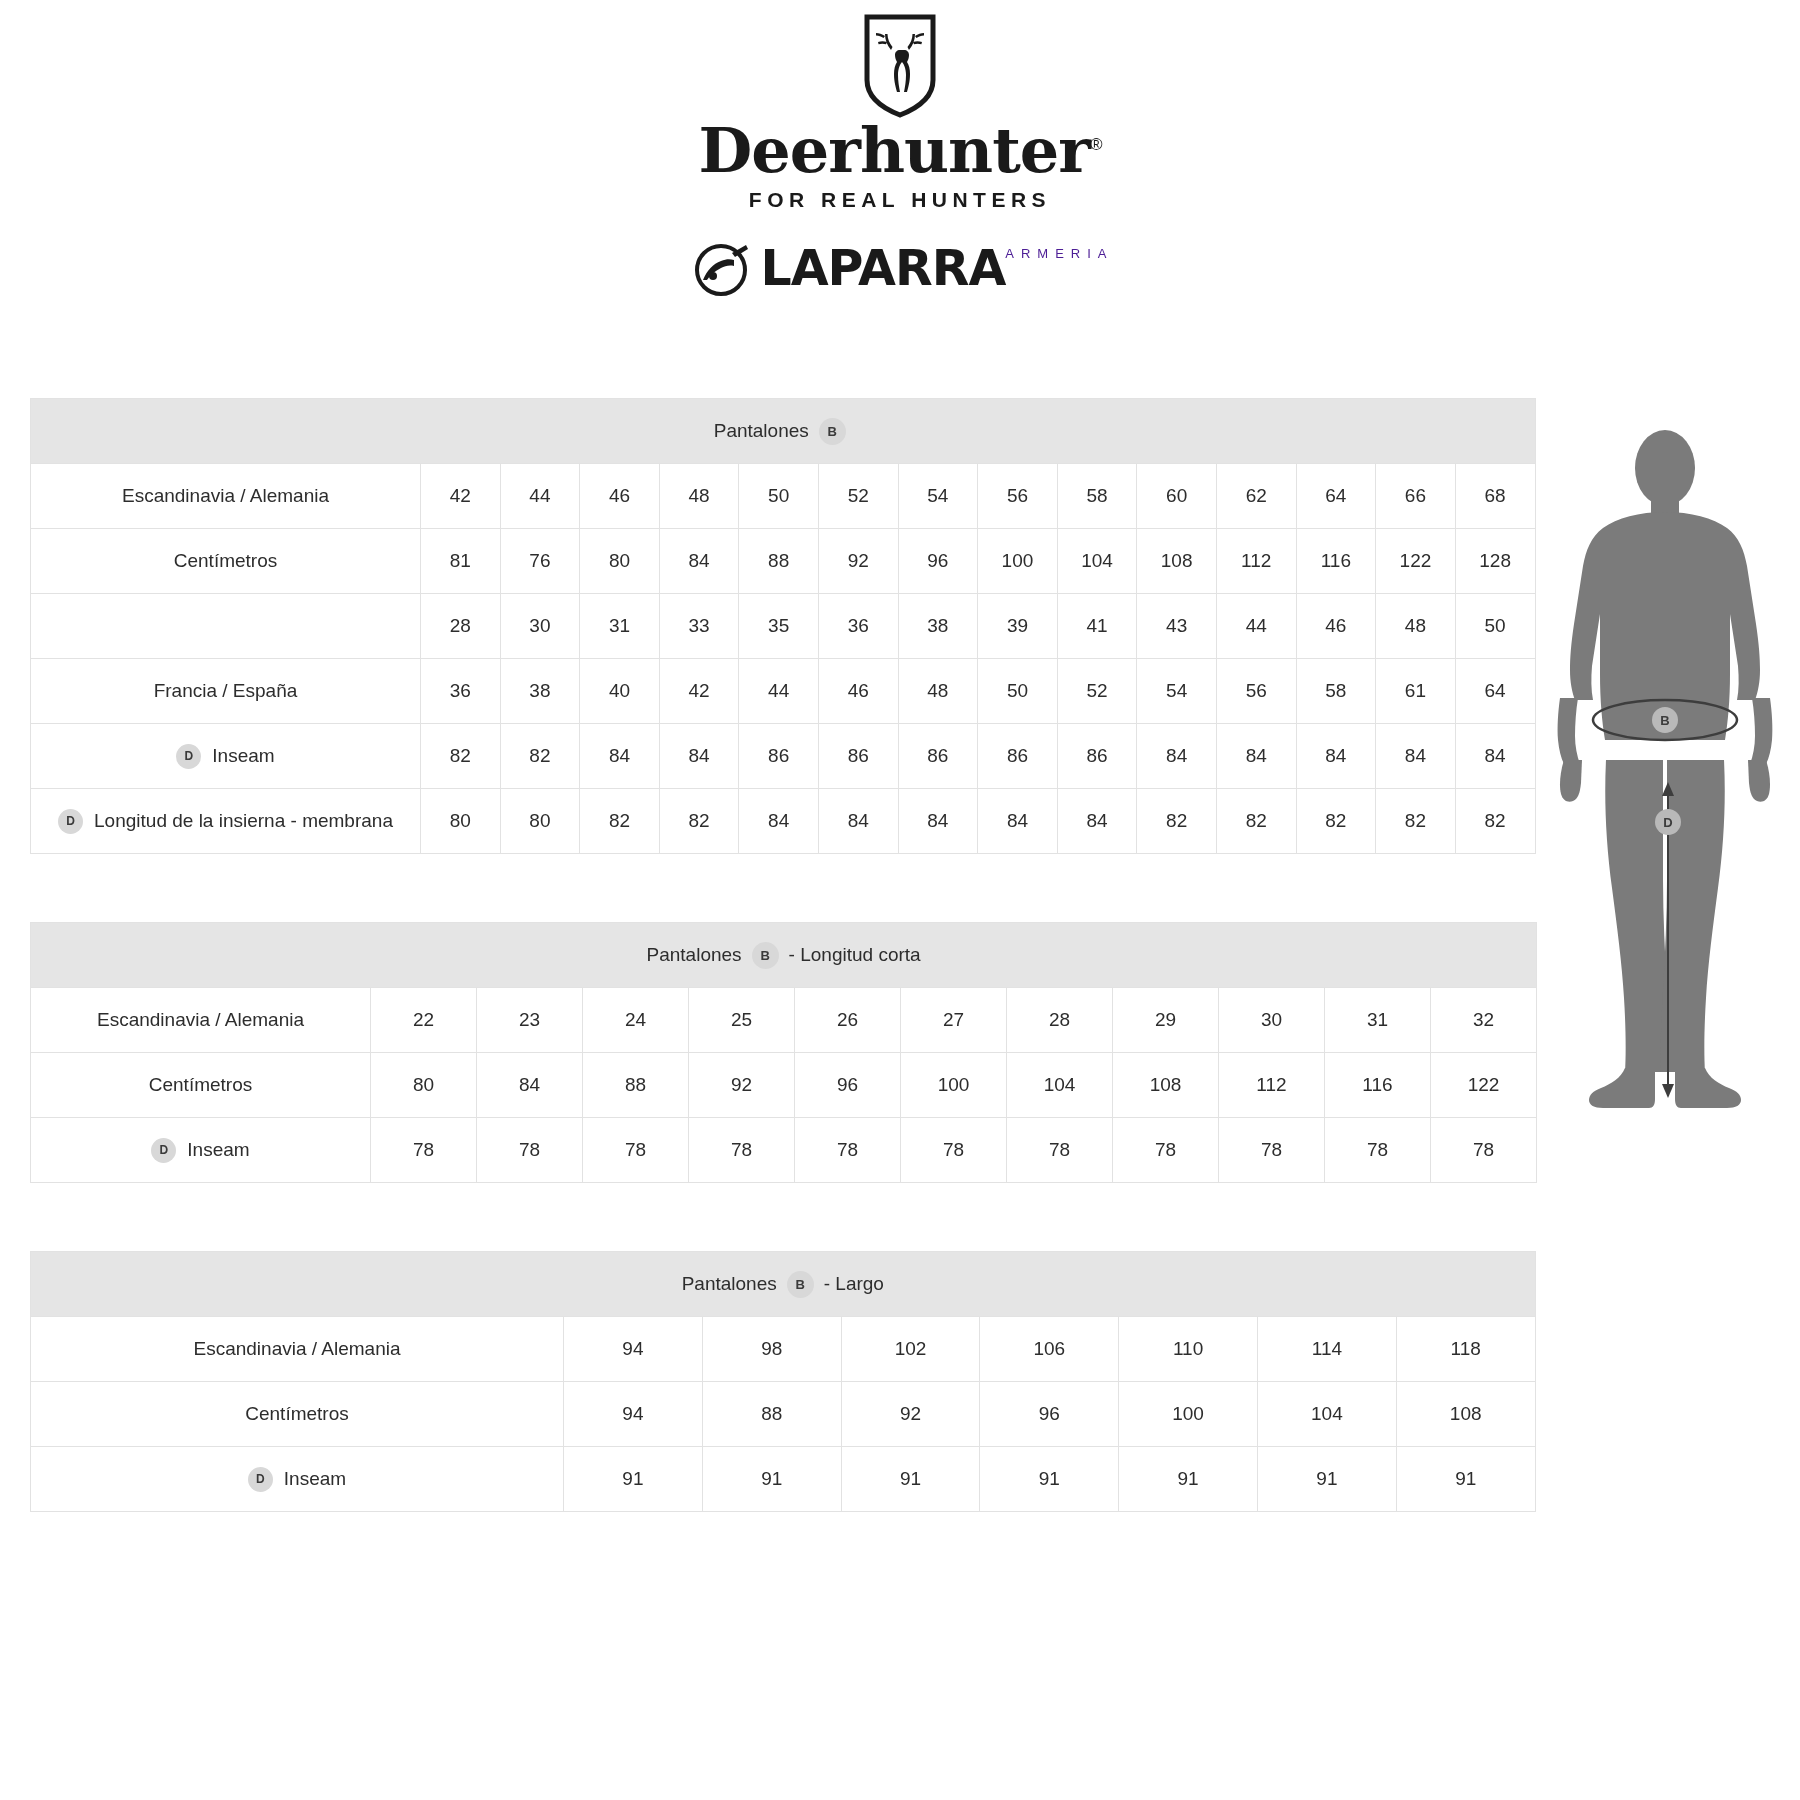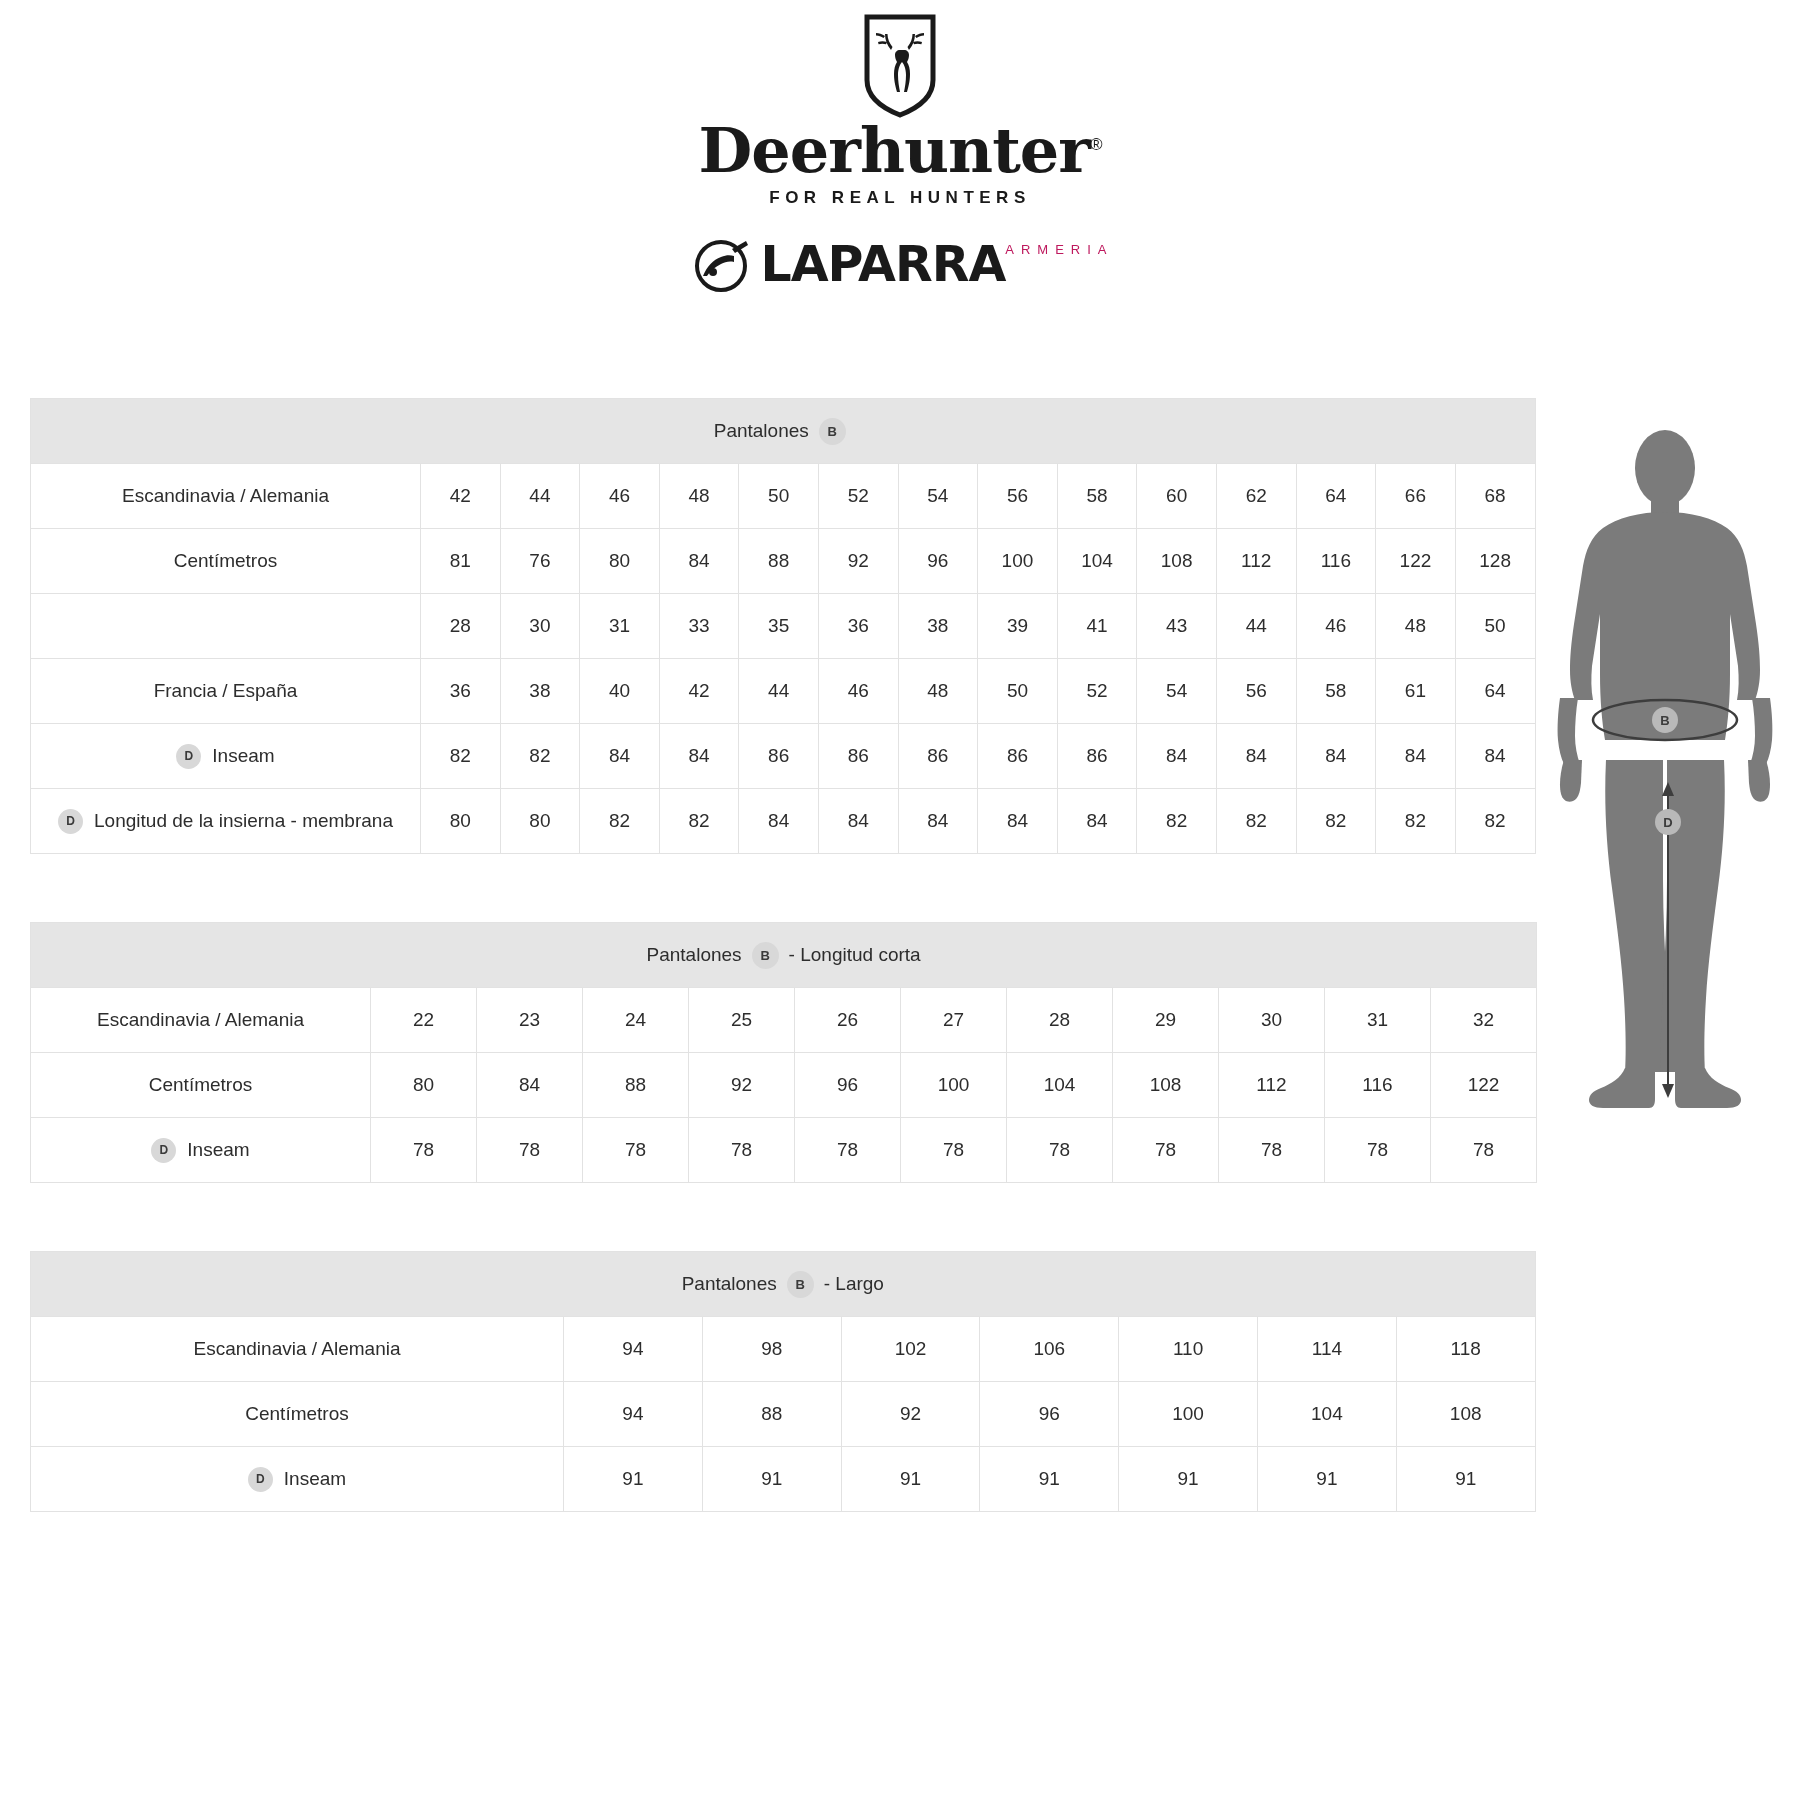--- a/index.html
+++ b/index.html
@@ -43,21 +43,21 @@
     margin-top: 2px;
     position: relative;
   }
   .brand-reg {
     font-family: "Liberation Sans", sans-serif;
     font-size: 17px;
     vertical-align: super;
     font-weight: normal;
   }
   .brand-tag {
-    font-size: 17px;
+    font-size: 21px;
     letter-spacing: 5.5px;
     font-weight: bold;
     color: #1a1a1a;
     margin-top: 6px;
   }
   .reseller {
     margin-top: 28px;
     display: flex;
     align-items: center;
     gap: 4px;
@@ -74,21 +74,21 @@
   .reseller-name {
     font-family: "DejaVu Sans", sans-serif;
     font-weight: bold;
     font-size: 49px;
     letter-spacing: -1px;
     color: #1a1a1a;
   }
   .reseller-sub {
     font-size: 13px;
     letter-spacing: 7px;
-    color: #be185d;
+    color: #4c1d95;
     text-align: center;
     margin-top: 3px;
   }
 
   
   .tables-wrap {
     position: absolute;
     left: 30px;
     top: 398px;
     width: 1505px;

